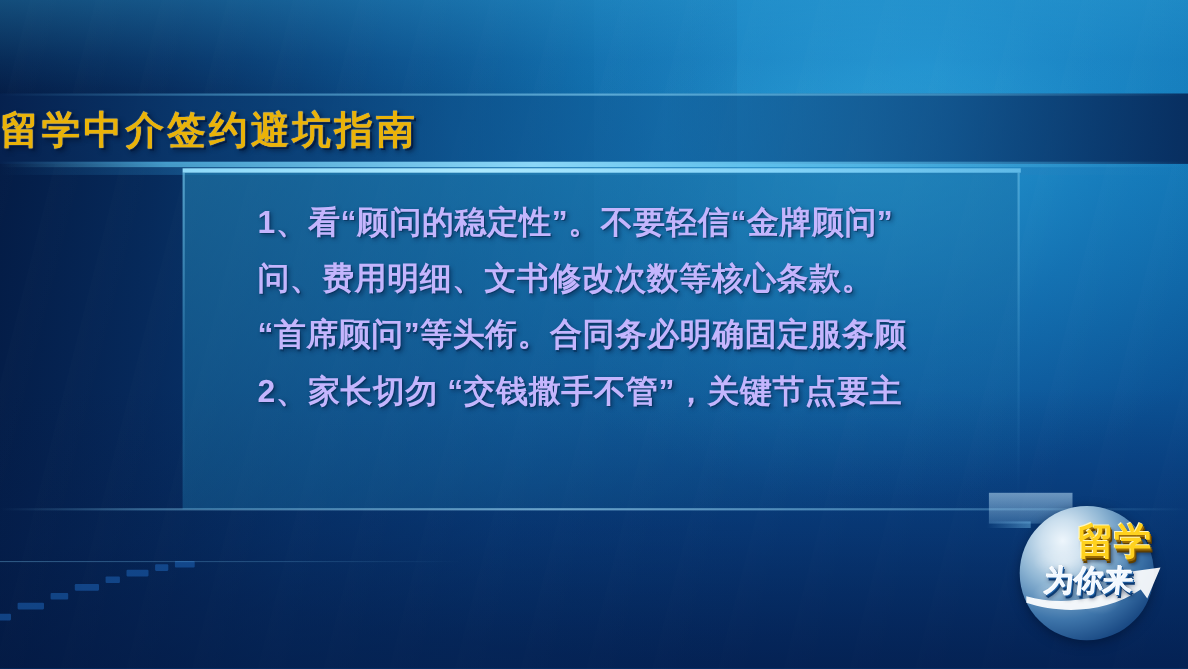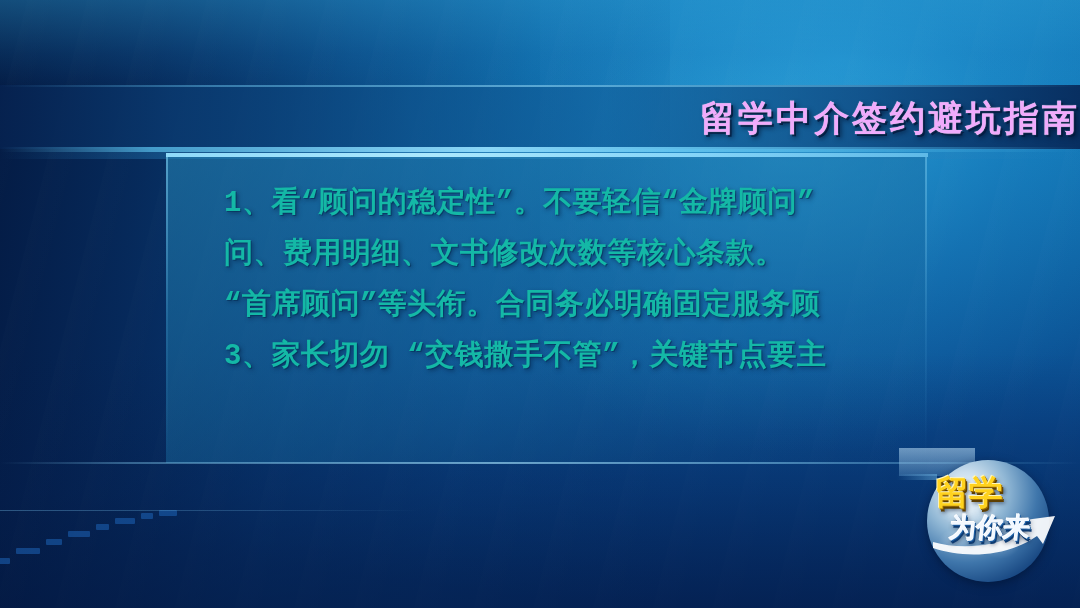--- a/index.html
+++ b/index.html
@@ -121,25 +121,25 @@
         rgba(60,155,210,0.55) 50%,
         rgba(40,130,190,0.40) 82%,
         rgba(25,105,170,0.0) 100%);
   }
 
   .title-text {
     position: absolute;
     left: 0;
     top: 95px;
     width: 100%;
-    text-align: right;
+    text-align: left;
     font-size: 35px;
     font-weight: bold;
     letter-spacing: 3px;
-    color: #f0abfc;
+    color: #eab308;
     text-shadow:
       0 0 1px rgba(255,255,255,0.8),
       2px 2px 0 rgba(3,26,62,0.85),
       3px 3px 5px rgba(2,18,46,0.75);
     font-family: "DejaVu Sans", "Liberation Sans", sans-serif;
     white-space: nowrap;
   }
 
   
   .panel {
@@ -201,28 +201,29 @@
 
   .body-text {
     position: absolute;
     left: 224px;
     top: 178px;
     width: 680px;
   }
   .body-line {
     font-size: 29px;
     line-height: 51px;
-    color: #14b8a6;
+    color: #c4b5fd;
     font-weight: bold;
     letter-spacing: 0.5px;
     white-space: nowrap;
     text-shadow:
       1px 1px 0 rgba(6,44,84,0.55),
       2px 2px 4px rgba(3,28,64,0.55);
-    font-family: Liberation Mono, monospace;
+    font-family: Liberation Sans, sans-serif;
+    margin-left: 10px;
   }
 
   
   .digital-arc {
     position: absolute;
     left: -10px;
     top: 400px;
     width: 560px;
     height: 208px;
     pointer-events: none;
@@ -273,21 +274,21 @@
     left: 16px;
     top: 56px;
     width: 126px;
     height: 50px;
   }
   .logo-top-text {
     position: absolute;
     left: 20px;
     top: 18px;
     width: 112px;
-    text-align: left;
+    text-align: right;
     font-size: 34px;
     font-weight: bold;
     letter-spacing: 0px;
     color: #ffd21e;
     font-family: "DejaVu Sans", "Liberation Sans", sans-serif;
     text-shadow:
       -1px -1px 0 #fff6bc,
       1px 1px 0 #9a6b05,
       2px 3px 0 #5e3f02,
       3px 4px 4px rgba(2,16,44,0.7);
@@ -457,21 +458,21 @@
   <div class="panel"></div>
   <div class="panel-topedge"></div>
   <div class="panel-leftedge"></div>
   <div class="panel-rightedge"></div>
   <div class="panel-baseline"></div>
 
   <div class="body-text">
     <div class="body-line">1、看“顾问的稳定性”。不要轻信“金牌顾问”</div>
     <div class="body-line">问、费用明细、文书修改次数等核心条款。</div>
     <div class="body-line">“首席顾问”等头衔。合同务必明确固定服务顾</div>
-    <div class="body-line">3、家长切勿 “交钱撒手不管”，关键节点要主</div>
+    <div class="body-line">2、家长切勿 “交钱撒手不管”，关键节点要主</div>
   </div>
 
   <div class="logo">
     <div class="logo-topbar"></div>
     <div class="logo-leftbar"></div>
     <div class="logo-globe"></div>
     <svg class="logo-swoosh" viewBox="0 0 126 50" xmlns="http://www.w3.org/2000/svg">
       <path d="M2 34 C 30 42, 70 40, 100 18 L 94 12 L 124 8 L 112 36 L 106 28 C 74 50, 32 50, 2 40 Z" fill="#ffffff" opacity="0.92"></path>
     </svg>
     <div class="logo-top-text">留学</div>

